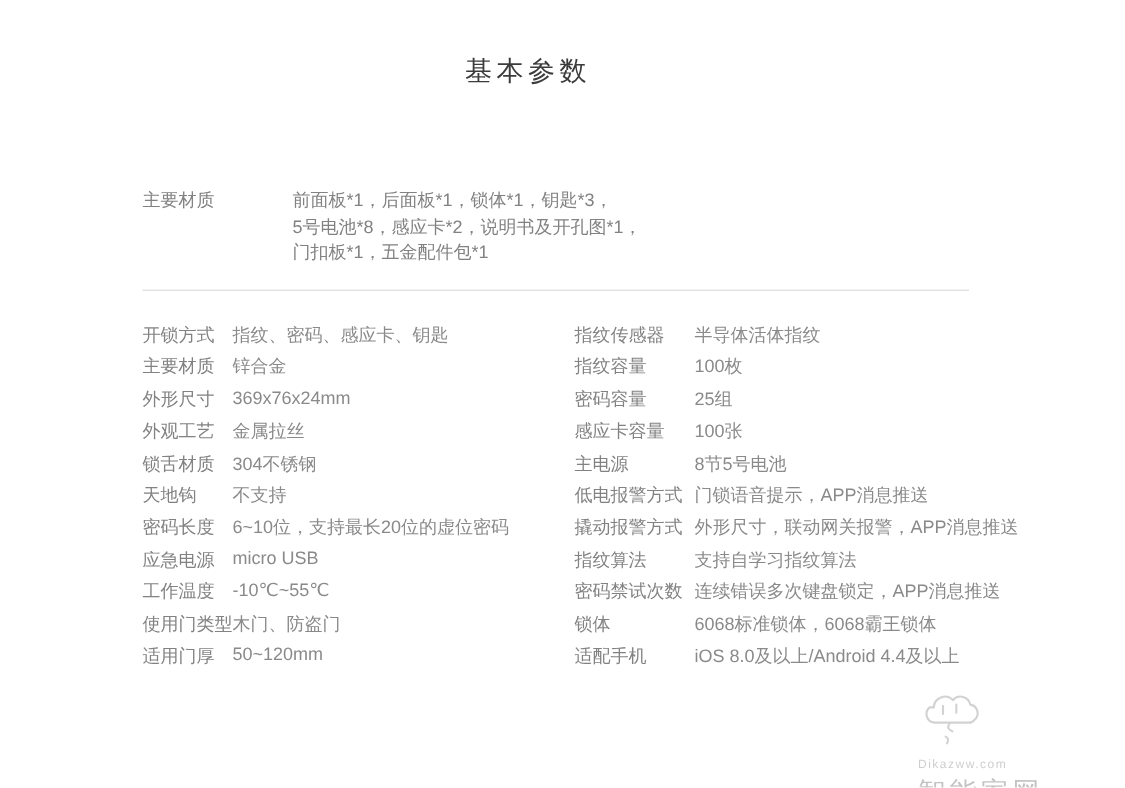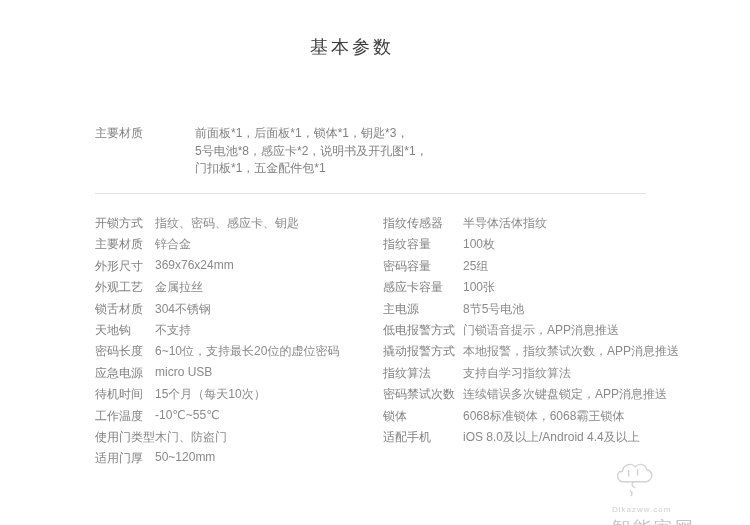--- a/index.html
+++ b/index.html
@@ -95,24 +95,20 @@
         </div>
       <div class="spec-row">
           <span class="lbl">密码长度</span>
           <span class="val">6~10位，支持最长20位的虚位密码</span>
         </div>
       <div class="spec-row">
           <span class="lbl">应急电源</span>
           <span class="val">micro USB</span>
         </div>
       <div class="spec-row">
-          <span class="lbl">待机时间</span>
-          <span class="val">15个月（每天10次）</span>
-        </div>
-      <div class="spec-row">
           <span class="lbl">工作温度</span>
           <span class="val">-10℃~55℃</span>
         </div>
       <div class="spec-row">
           <span class="lbl">使用门类型</span>
           <span class="val">木门、防盗门</span>
         </div>
       <div class="spec-row">
           <span class="lbl">适用门厚</span>
           <span class="val">50~120mm</span>
@@ -138,21 +134,21 @@
       <div class="spec-row">
           <span class="lbl">主电源</span>
           <span class="val">8节5号电池</span>
         </div>
       <div class="spec-row">
           <span class="lbl">低电报警方式</span>
           <span class="val">门锁语音提示，APP消息推送</span>
         </div>
       <div class="spec-row">
           <span class="lbl">撬动报警方式</span>
-          <span class="val">本地报警，指纹禁试次数，APP消息推送</span>
+          <span class="val">外形尺寸，联动网关报警，APP消息推送</span>
         </div>
       <div class="spec-row">
           <span class="lbl">指纹算法</span>
           <span class="val">支持自学习指纹算法</span>
         </div>
       <div class="spec-row">
           <span class="lbl">密码禁试次数</span>
           <span class="val">连续错误多次键盘锁定，APP消息推送</span>
         </div>
       <div class="spec-row">

